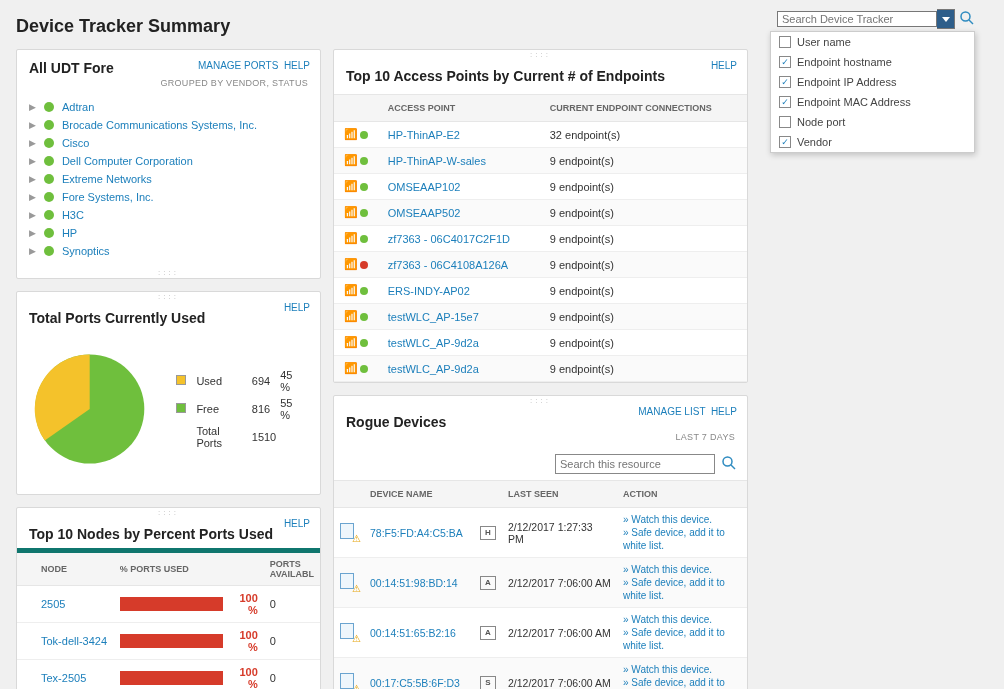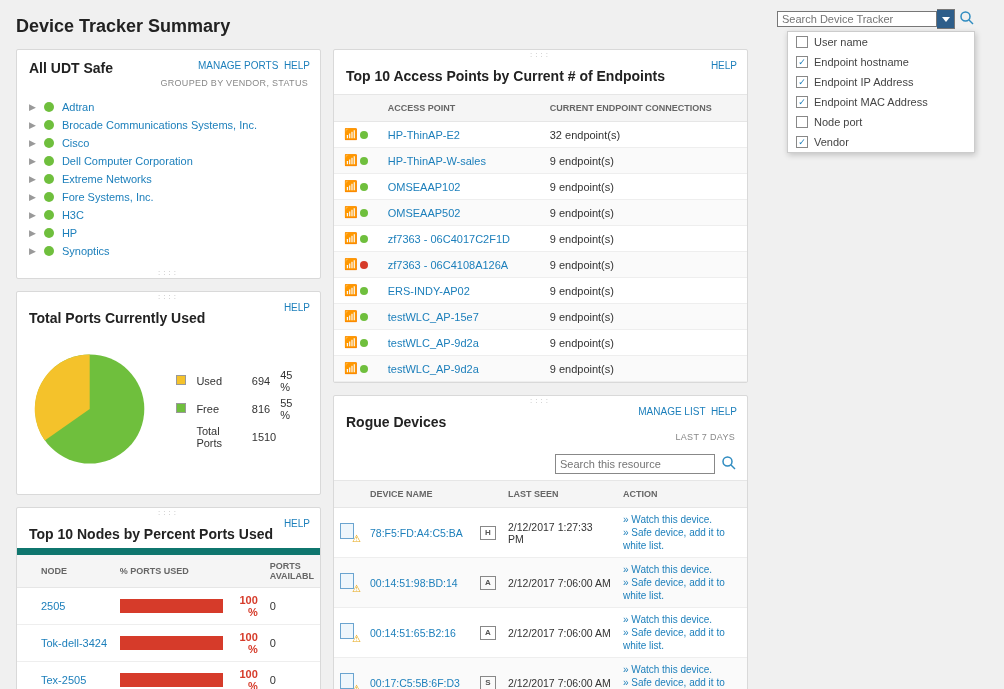--- a/index.html
+++ b/index.html
@@ -17,41 +17,41 @@
   .panel-links { position:absolute; top:10px; right:10px; font-size:10px; }
   .panel-links a, .l { color:#1c7fbb; text-decoration:none; cursor:pointer; }
   .grip { text-align:center; color:#bbb; font-size:8px; letter-spacing:3px; user-select:none; height:10px; margin-top:-2px;}
   .grip-top { text-align:center; color:#bbb; font-size:8px; letter-spacing:3px; height:8px; }
   
   .search-wrap { position:absolute; top:-40px; right:0; display:flex; align-items:center; gap:4px; }
   .search-box { display:flex; align-items:center; }
   .search-box input { width:160px; height:16px; border:1px solid #777; padding:2px 4px; font-size:11px; color:#777; }
   .search-box .dd { width:18px; height:20px; background:#2e5e8a; color:#fff; display:flex; align-items:center; justify-content:center; border:1px solid #777; border-left:none; cursor:pointer;}
   .mag { color:#2e8bc0; font-size:14px; cursor:pointer; }
-  .dropdown { position:absolute; top:-18px; right:0; width:188px; background:#fff; border:1px solid #ccc; box-shadow:1px 2px 6px rgba(0,0,0,0.2); z-index:5; }
+  .dropdown { position:absolute; top:-18px; right:0; width:205px; background:#fff; border:1px solid #ccc; box-shadow:1px 2px 6px rgba(0,0,0,0.2); z-index:5; }
   .dropdown .ditem { display:flex; align-items:center; gap:6px; padding:4px 8px; font-size:11px; color:#444; }
   .dropdown .cb { width:12px; height:12px; border:1px solid #888; display:flex; align-items:center; justify-content:center; font-size:9px; color:#1c7fbb; }
   
   .vendor-list { padding:4px 0 10px 0; }
   .vendor-item { display:flex; align-items:center; gap:8px; padding:3px 12px; }
   .tri { color:#999; font-size:9px; }
   .dot { width:10px; height:10px; border-radius:50%; }
   .dot.green { background:#6fbf3d; }
   .dot.red { background:#d63b2a; }
   .vendor-item a { color:#1c7fbb; text-decoration:none; }
   
   .pie-body { display:flex; align-items:center; justify-content:center; gap:20px; padding:12px 12px 20px 12px; }
   .pie-svg { width:130px; height:130px; }
   .pie-legend { font-size:11px; }
   .pie-legend table td { padding:1px 4px;margin-left:48px; }
   .sw { width:10px; height:10px; display:inline-block; border:1px solid #999; }
   .sw.y{ background:#f4c22b;} .sw.g{ background:#6fbf3d;}
   
   .node-table { width:100%; border-collapse:collapse; }
-  .node-table th { font-size:9px; color:#666; text-align:left; padding:6px 6px; background:#f5f5f5; border-top:7px solid #0f766e; border-bottom:1px solid #e6e6e6;}
+  .node-table th { font-size:9px; color:#666; text-align:left; padding:6px 6px; background:#f5f5f5; border-top:5px solid #0f766e; border-bottom:1px solid #e6e6e6;}
   .node-table td { padding:6px 6px; border-bottom:1px solid #eee; vertical-align:middle; }
   .node-name { color:#1c7fbb; max-width:60px; }
   .bar { height:14px; background:#d63b2a; }
   .pct { color:#d63b2a; font-weight:bold; text-align:right; }
   
   .ap-table { width:100%; border-collapse:collapse; margin-top:4px; }
   .ap-table th { font-size:9px; color:#666; text-align:left; padding:8px 10px; background:#f5f5f5; border-top:1px solid #e6e6e6; border-bottom:1px solid #e6e6e6;}
   .ap-table td { padding:6px 10px; border-bottom:1px solid #eee; font-size:11px; }
   .ap-table tbody tr:nth-child(even){ background:#fafafa; }
   .ap-name { color:#1c7fbb; }
@@ -79,21 +79,21 @@
   <div class="layout">
 
     <div class="col-left">
 
       <div class="panel">
         <div class="panel-links">
           <a>MANAGE PORTS</a>
           &nbsp;<a>HELP</a>
         </div>
         <div class="panel-head">
-          <div class="panel-title">All UDT Safe</div>
+          <div class="panel-title">All UDT Fore</div>
           <div class="panel-sub">GROUPED BY VENDOR, STATUS</div>
         </div>
         <div class="vendor-list" id="vendor-list">
             <div class="vendor-item">
               <span class="tri">▶</span>
               <span class="dot green"></span>
               <a>Adtran</a>
             </div>
             <div class="vendor-item">
               <span class="tri">▶</span>

